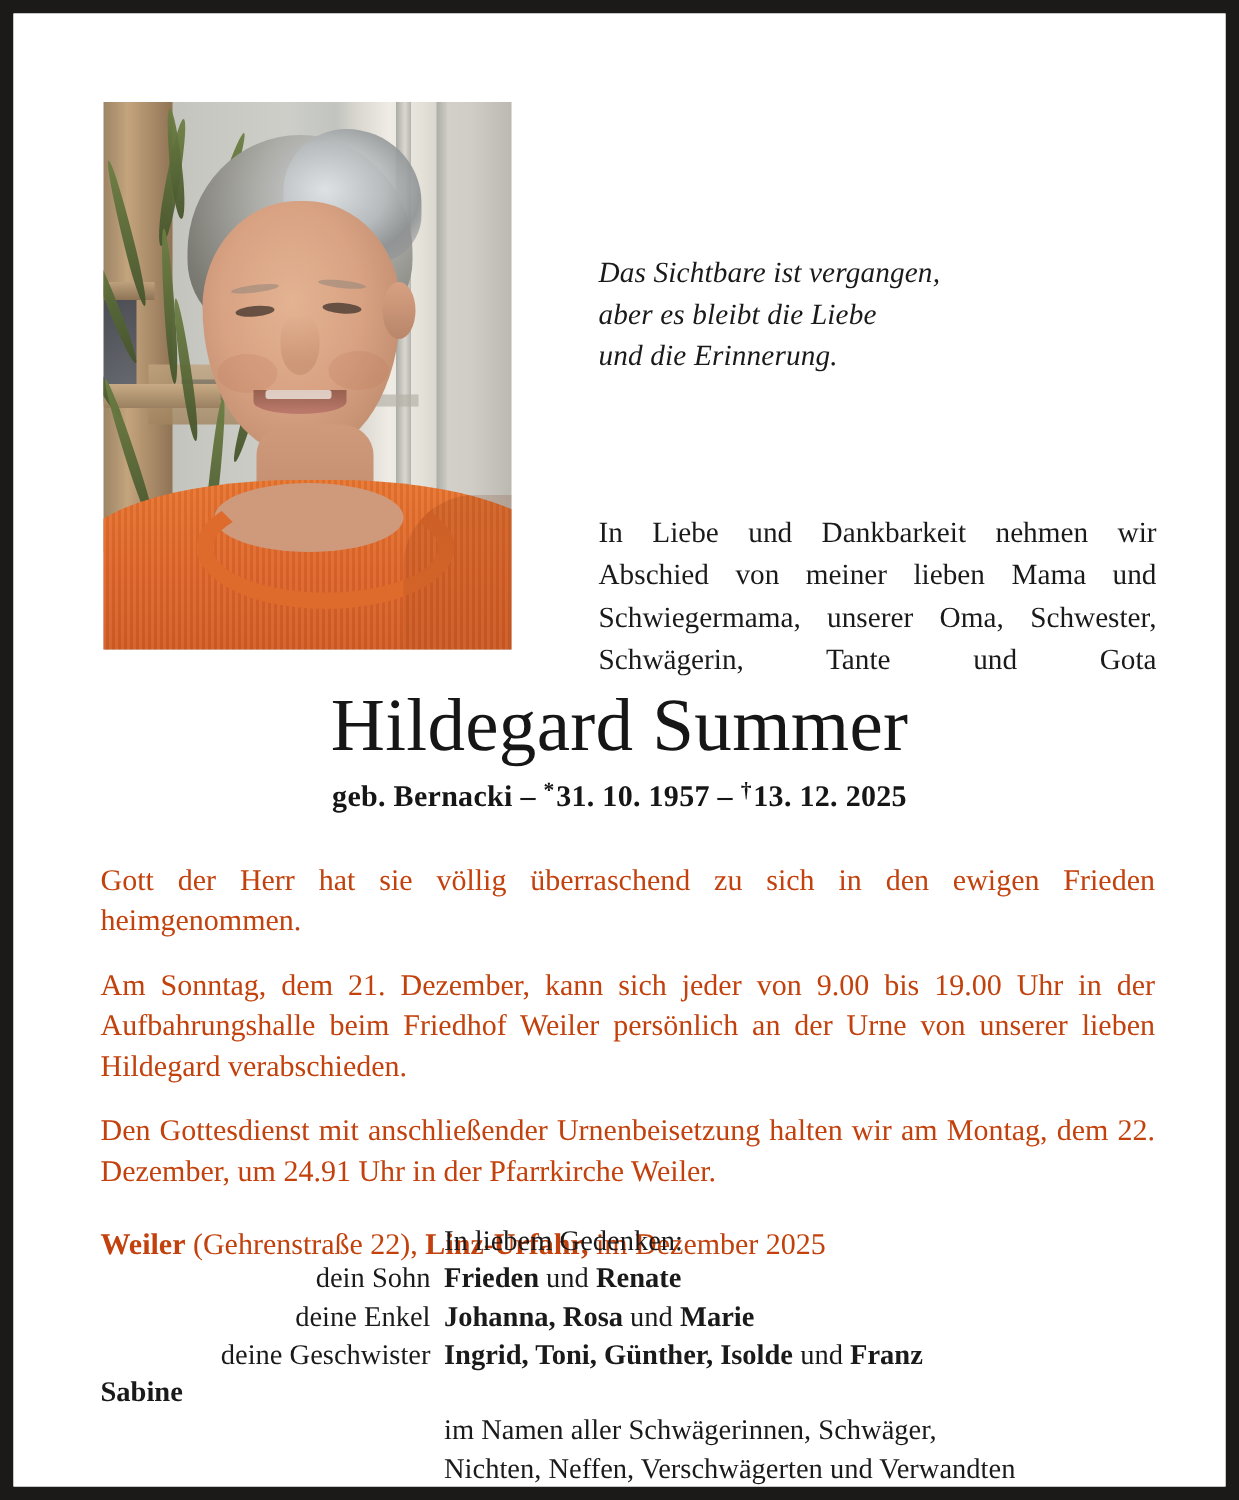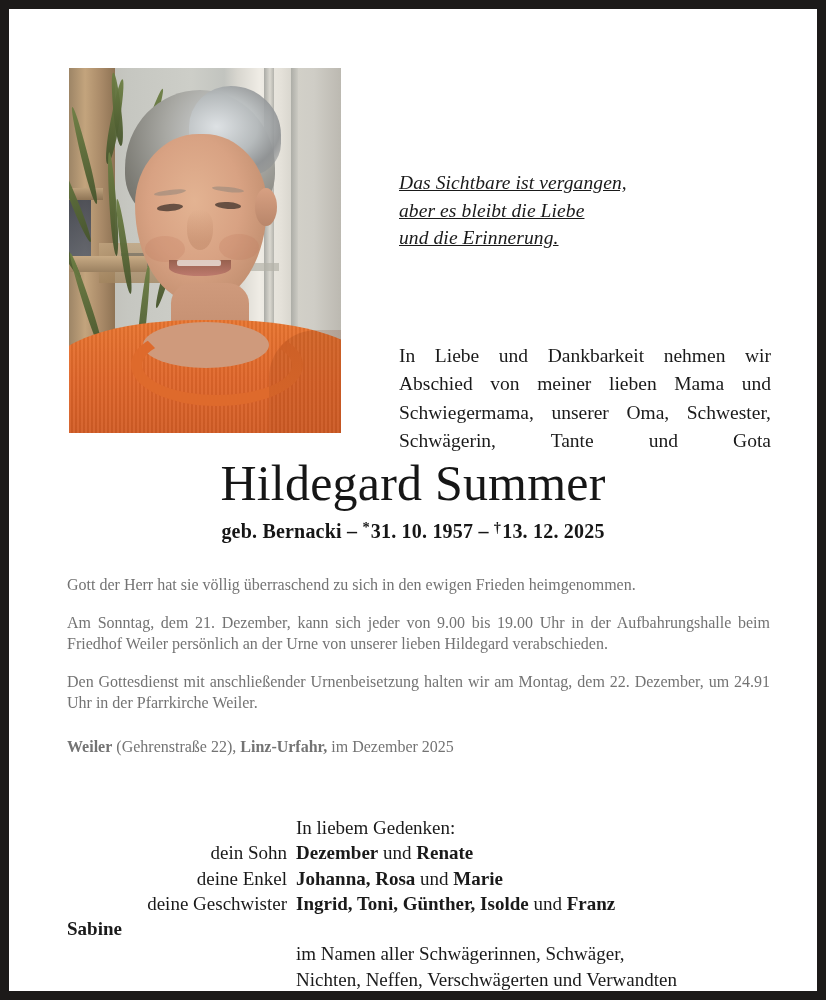--- a/index.html
+++ b/index.html
@@ -259,21 +259,20 @@
   .epigraph {
     position: absolute;
     top: 160px;
     left: 0;
     width: 372px;
     font-style: italic;
     font-size: 19.5px;
     line-height: 1.42;
     color: #1a1a1a;
     letter-spacing: .1px;
-    text-decoration: underline;
   }
   .intro {
     position: absolute;
     top: 333px;
     left: 0;
     width: 372px;
     font-size: 19.5px;
     line-height: 1.45;
     text-align: justify;
     text-align-last: justify;
@@ -310,24 +309,24 @@
 
   
   .body-block {
     position: absolute;
     top: 565px;
     left: 58px;
     width: 703px;
   }
   .body-block p {
     margin: 0 0 16px 0;
-    font-size: 16px;
+    font-size: 20px;
     line-height: 1.35;
     text-align: justify;
-    color: #737373;
+    color: #c2410c;
   }
   .place-line {
     margin-top: 22px !important;
     font-size: 20px;
     text-align: left !important;
   }
   .place-line b { font-weight: bold; }
 
   
   .mourners {
@@ -450,21 +449,21 @@
         <b>Linz-Urfahr,</b>
         <span>im Dezember 2025</span>
       </p>
     </div>
 
     <div class="mourners">
       <div class="m-head">In liebem Gedenken:</div>
 
       <div class="m-row">
         <div class="m-label">dein Sohn</div>
-        <div class="m-names"><b>Dezember</b> und <b>Renate</b></div>
+        <div class="m-names"><b>Frieden</b> und <b>Renate</b></div>
       </div>
       <div class="m-row">
         <div class="m-label">deine Enkel</div>
         <div class="m-names"><b>Johanna, Rosa</b> und <b>Marie</b></div>
       </div>
       <div class="m-row">
         <div class="m-label">deine Geschwister</div>
         <div class="m-names"><b>Ingrid, Toni, Günther, Isolde</b> und <b>Franz</b></div>
       </div>
       <div class="m-row">

